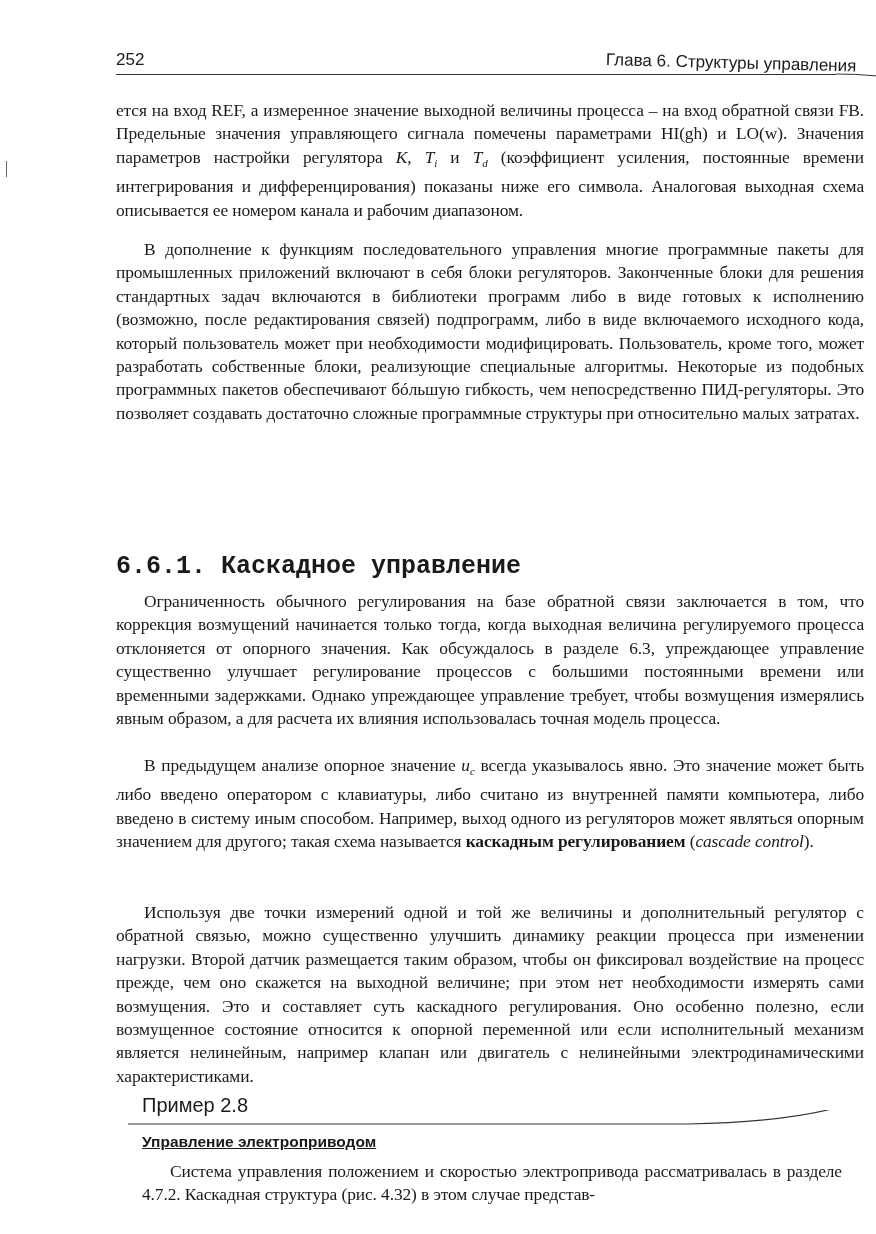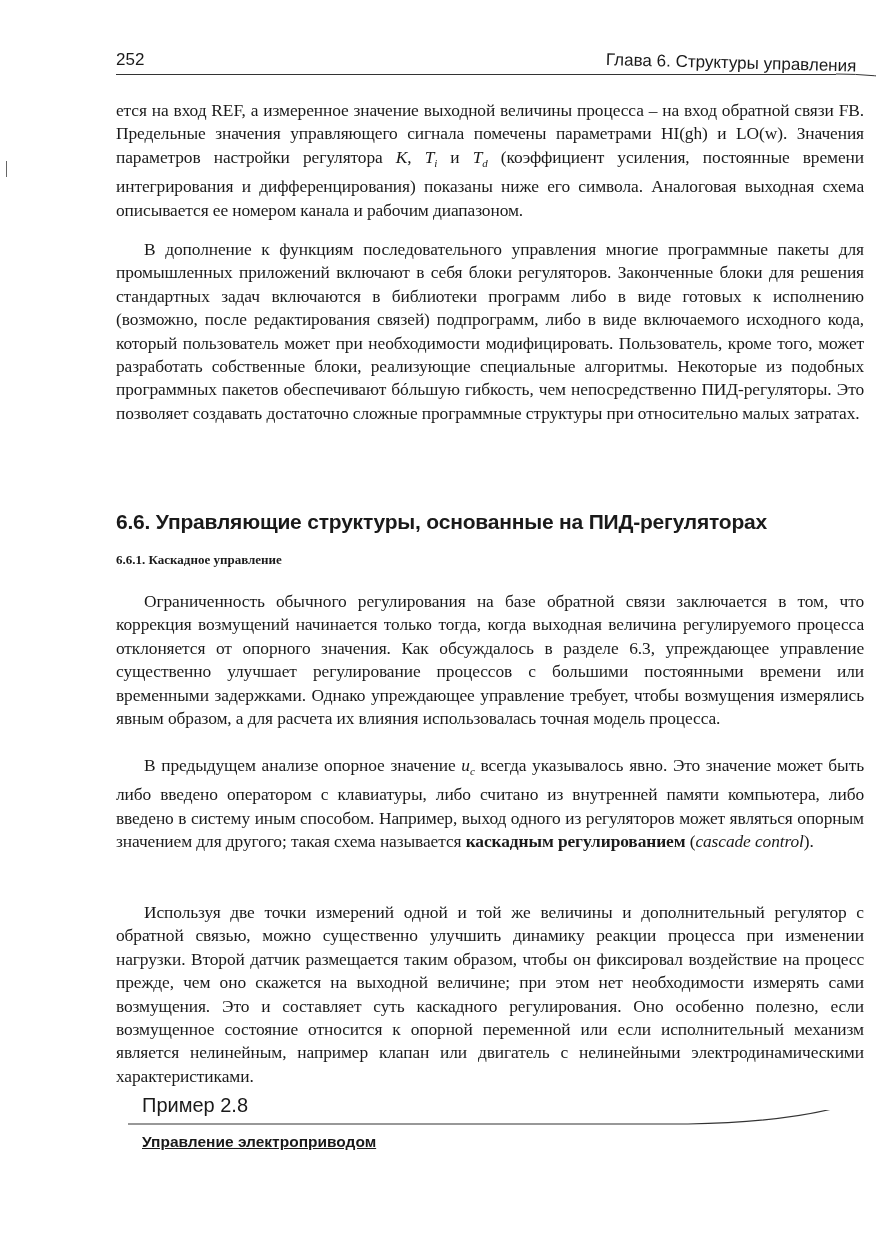--- a/index.html
+++ b/index.html
@@ -19,22 +19,22 @@
     font-family: "Liberation Serif", serif; font-size: 17.4px; line-height: 23.4px;
     text-align: justify; letter-spacing: -0.1px; }
   .body-text p { margin: 0; text-indent: 0; }
   .body-text p.indent { text-indent: 28px; }
 
   #block1 { top: 99px; }
   #block2 { top: 238px; }
 
   .h2 { position: absolute; left: 116px; top: 510px; font-family: "Liberation Sans", sans-serif;
     font-weight: bold; font-size: 21px; letter-spacing: -0.2px; }
-  .h3 { position: absolute; left: 116px; top: 552px; font-family: Liberation Serif, serif;
-    font-weight: bold; font-size: 13px; }
+  .h3 { position: absolute; left: 116px; top: 552px; font-family: Liberation Mono, monospace;
+    font-weight: bold; font-size: 25px; }
 
   #block3 { top: 590px; }
   #block4 { top: 754px; }
   #block5 { top: 857px; margin-top: 44px; }
 
   .example-title { position: absolute; left: 142px; top: 1094px; font-family: "Liberation Sans", sans-serif;
     font-size: 20px; }
   .example-rule { position: absolute; left: 128px; top: 1110px; width: 720px; height: 30px; }
   .example-subtitle { position: absolute; left: 142px; top: 1133px; font-family: "Liberation Sans", sans-serif;
     font-weight: bold; font-size: 15.5px; text-decoration: underline; }
@@ -63,21 +63,20 @@
   <div class="body-text" id="block1">
     <p>
       <span>ется на вход REF, а измеренное значение выходной величины процесса – на вход обратной связи FB. Предельные значения управляющего сигнала помечены параметрами HI(gh) и LO(w). Значения параметров настройки регулятора </span><span class="it">K</span><span>, </span><span class="it">T</span><span class="sub">i</span><span> и </span><span class="it">T</span><span class="sub">d</span><span> (коэффициент усиления, постоянные времени интегрирования и дифференцирования) показаны ниже его символа. Аналоговая выходная схема описывается ее номером канала и рабочим диапазоном.</span>
     </p>
   </div>
 
   <div class="body-text" id="block2">
     <p class="indent">В дополнение к функциям последовательного управления многие программные пакеты для промышленных приложений включают в себя блоки регуляторов. Законченные блоки для решения стандартных задач включаются в библиотеки программ либо в виде готовых к исполнению (возможно, после редактирования связей) подпрограмм, либо в виде включаемого исходного кода, который пользователь может при необходимости модифицировать. Пользователь, кроме того, может разработать собственные блоки, реализующие специальные алгоритмы. Некоторые из подобных программных пакетов обеспечивают бóльшую гибкость, чем непосредственно ПИД-регуляторы. Это позволяет создавать достаточно сложные программные структуры при относительно малых затратах.</p>
   </div>
 
-  <div class="h2">6.6. Управляющие структуры, основанные на ПИД-регуляторах</div>
   <div class="h3">6.6.1. Каскадное управление</div>
 
   <div class="body-text" id="block3">
     <p class="indent">Ограниченность обычного регулирования на базе обратной связи заключается в том, что коррекция возмущений начинается только тогда, когда выходная величина регулируемого процесса отклоняется от опорного значения. Как обсуждалось в разделе 6.3, упреждающее управление существенно улучшает регулирование процессов с большими постоянными времени или временными задержками. Однако упреждающее управление требует, чтобы возмущения измерялись явным образом, а для расчета их влияния использовалась точная модель процесса.</p>
   </div>
 
   <div class="body-text" id="block4">
     <p class="indent">
       <span>В предыдущем анализе опорное значение </span><span class="it">u</span><span class="sub">c</span><span> всегда указывалось явно. Это значение может быть либо введено оператором с клавиатуры, либо считано из внутренней памяти компьютера, либо введено в систему иным способом. Например, выход одного из регуляторов может являться опорным значением для другого; такая схема называется </span><span class="b">каскадным регулированием</span><span> (</span><span class="it">cascade control</span><span>).</span>
     </p>
@@ -86,14 +85,17 @@
   <div class="body-text" id="block5">
     <p class="indent">Используя две точки измерений одной и той же величины и дополнительный регулятор с обратной связью, можно существенно улучшить динамику реакции процесса при изменении нагрузки. Второй датчик размещается таким образом, чтобы он фиксировал воздействие на процесс прежде, чем оно скажется на выходной величине; при этом нет необходимости измерять сами возмущения. Это и составляет суть каскадного регулирования. Оно особенно полезно, если возмущенное состояние относится к опорной переменной или если исполнительный механизм является нелинейным, например клапан или двигатель с нелинейными электродинамическими характеристиками.</p>
   </div>
 
   <div class="example-title">Пример 2.8</div>
   <svg class="example-rule" viewBox="0 0 720 30">
     <path d="M0 14 L 560 14 Q 660 12 715 -4" stroke="#333" stroke-width="1.2" fill="none"></path>
   </svg>
   <div class="example-subtitle">Управление электроприводом</div>
 
+  <div class="body-text" id="block6">
+    <p class="indent">Система управления положением и скоростью электропривода рассматривалась в разделе 4.7.2. Каскадная структура (рис. 4.32) в этом случае представ-</p>
+  </div>
 
 </div>
 
 </body></html>

